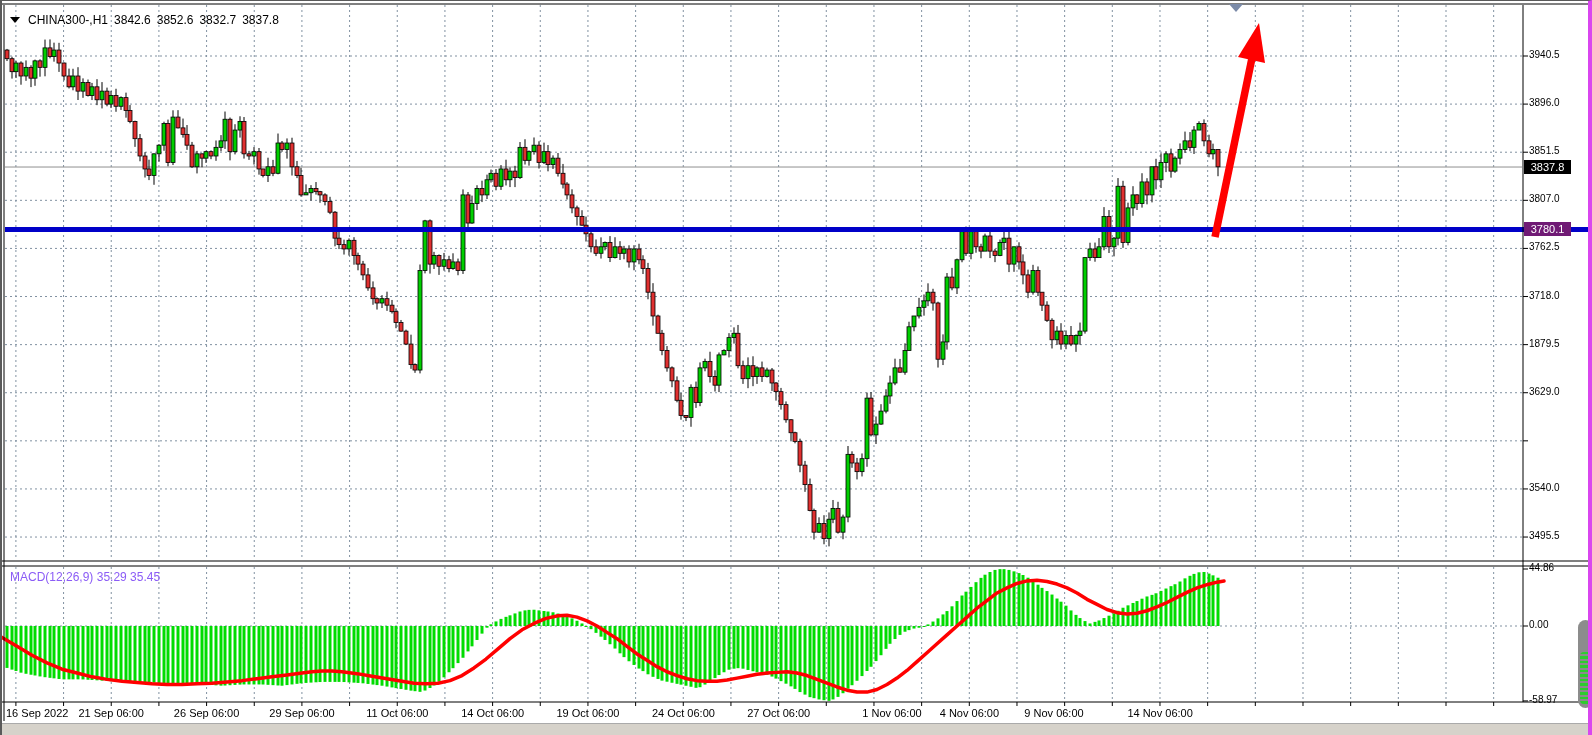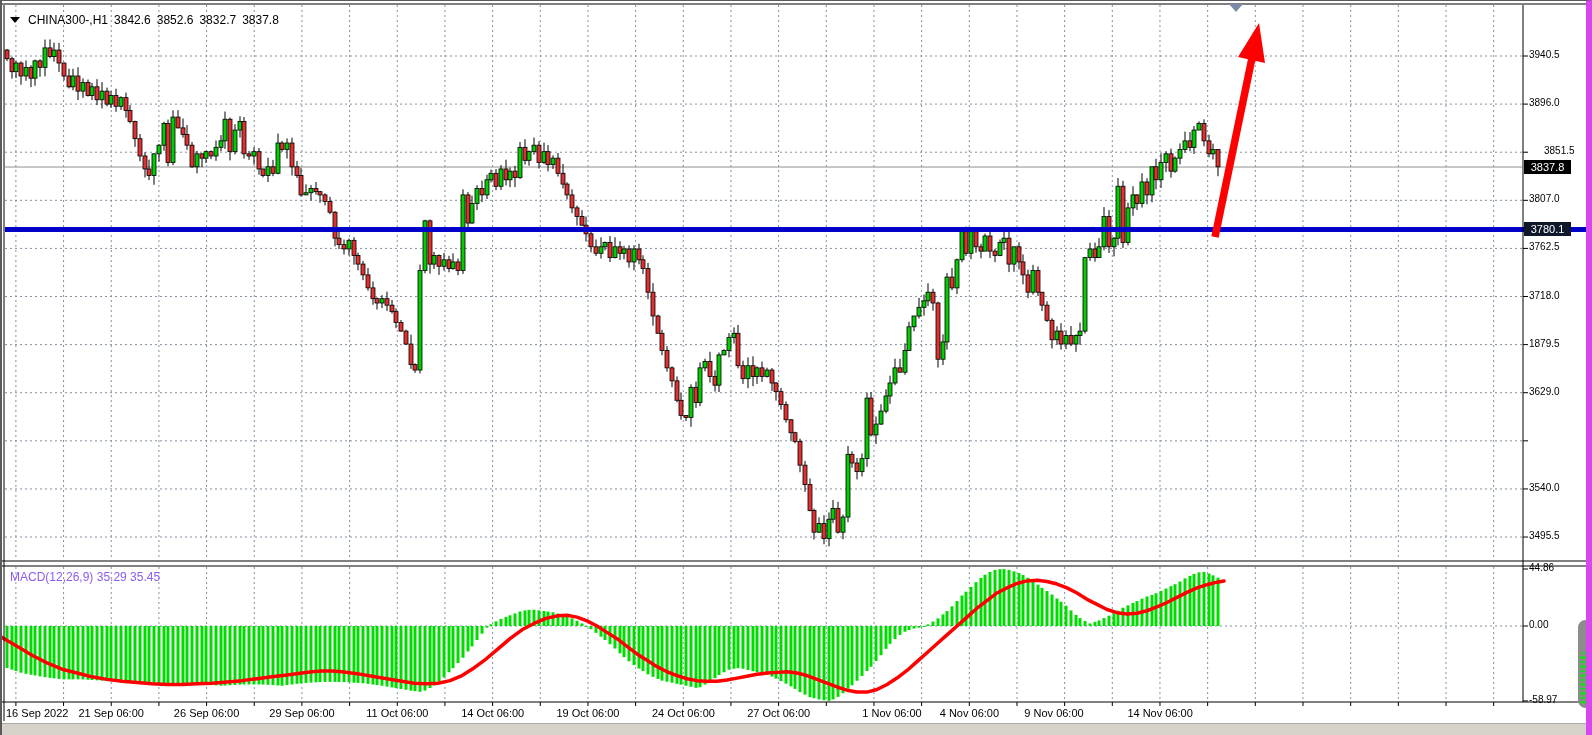--- a/index.html
+++ b/index.html
@@ -1,31 +1,31 @@
 <!DOCTYPE html>
 <html><head>
 <meta charset="utf-8">
 <style>
   html,body{margin:0;padding:0;background:#e8e6e2;font-family:"Liberation Sans",sans-serif;}
   #win{position:relative;width:1592px;height:735px;background:#ffffff;overflow:hidden;
-       border-top:1px solid #5a5a5a;border-left:2px solid #5a5a5a;border-right:6px solid #d946ef;box-sizing:border-box;}
+       border-top:1px solid #5a5a5a;border-left:2px solid #5a5a5a;border-right:4px solid #d946ef;box-sizing:border-box;}
   #chart-svg{position:absolute;left:0;top:0;width:1592px;height:735px;}
   .hdr{position:absolute;left:8px;top:11px;height:16px;display:flex;align-items:center;gap:6px;
        font-size:12px;color:#000;white-space:nowrap;}
   .hdr .tri{width:0;height:0;border-left:5px solid transparent;border-right:5px solid transparent;
        border-top:6px solid #000;display:inline-block;margin-right:2px;}
   .hdr b{font-weight:normal;}
   .macd-lbl{position:absolute;left:8px;top:569px;font-size:12px;color:#8b5cf6;white-space:nowrap;}
   .axis-lbl{position:absolute;font-size:10px;color:#000;white-space:nowrap;}
   .time-lbl{position:absolute;top:706px;font-size:11px;color:#000;white-space:nowrap;transform:translateX(-50%);}
   .time-lbl.first{transform:none;}
   .badge{position:absolute;left:1522px;width:47px;height:14px;line-height:14px;font-size:11px;
          color:#fff;text-align:center;}
   .badge.black{background:#000;}
-  .badge.blue{background:#0f172a;}
+  .badge.blue{background:#701a75;}
   .top-marker{position:absolute;left:1227px;top:3px;width:0;height:0;
       border-left:7px solid transparent;border-right:7px solid transparent;border-top:8px solid #7a8aa8;}
   #meter{position:absolute;left:1576px;top:619px;width:15px;height:88px;border-radius:8px;background:#8c8c8c;}
   #meter .stripes{position:absolute;left:2px;right:2px;bottom:4px;height:52px;border-radius:4px;
       background:repeating-linear-gradient(180deg,#2ecc2e 0 2.5px,#8c8c8c 2.5px 4.5px);}
   .bottom-strip{position:absolute;left:0;top:722px;width:1592px;height:13px;background:#d6d2ca;border-top:1px solid #aaa;}
   .grid{stroke:#8191a1;stroke-width:1;stroke-dasharray:2 3;fill:none;}
   .frame{stroke:#000;stroke-width:1;fill:none;}
 </style>
 </head>
@@ -951,21 +951,21 @@
     <span>MACD(12,26,9)</span>
     <span>35.29</span>
     <span>35.45</span>
   </div>
 
   <div class="top-marker"></div>
 
   <div id="price-axis">
       <span class="axis-lbl" style="left: 1527px; top: 48px;">3940.5</span>
       <span class="axis-lbl" style="left: 1527px; top: 96.1045px;">3896.0</span>
-      <span class="axis-lbl" style="left: 1527px; top: 144.209px; margin-left: 15px;">3851.5</span>
+      <span class="axis-lbl" style="left: 1527px; top: 144.209px;">3851.5</span>
       <span class="axis-lbl" style="left: 1527px; top: 192.314px;">3807.0</span>
       <span class="axis-lbl" style="left: 1527px; top: 240.418px;">3762.5</span>
       <span class="axis-lbl" style="left: 1527px; top: 288.522px;">3718.0</span>
       <span class="axis-lbl" style="left: 1527px; top: 336.627px;">1879.5</span>
       <span class="axis-lbl" style="left: 1527px; top: 384.731px;">3629.0</span>
       <span class="axis-lbl" style="left: 1614px; top: 432.836px;">3584.5</span>
       <span class="axis-lbl" style="left: 1527px; top: 480.94px;">3540.0</span>
       <span class="axis-lbl" style="left: 1527px; top: 529.045px;">3495.5</span>
     </div>
   <div id="macd-axis">

